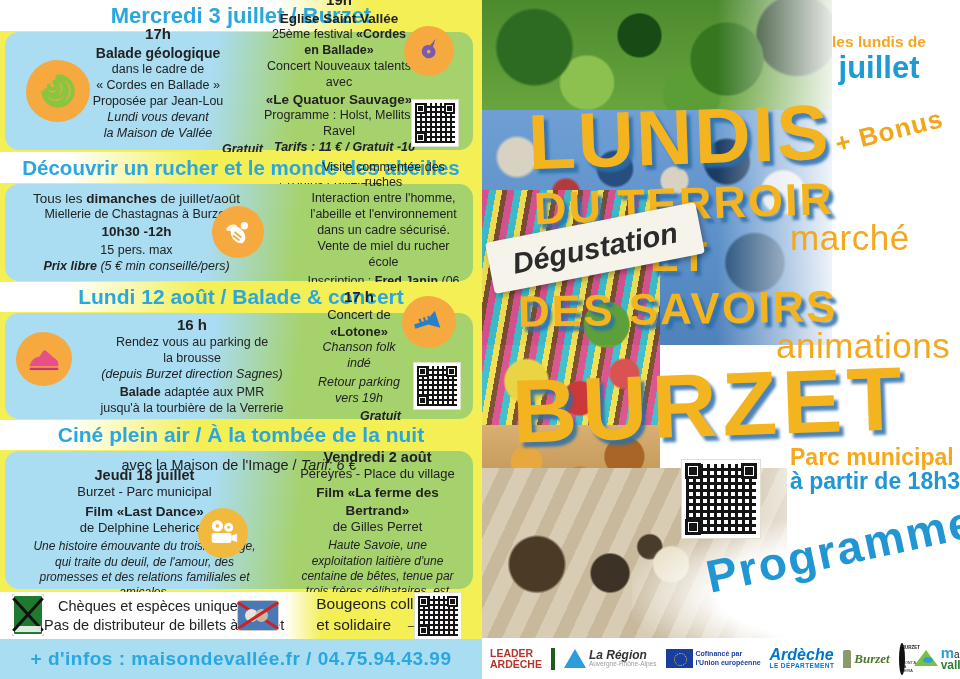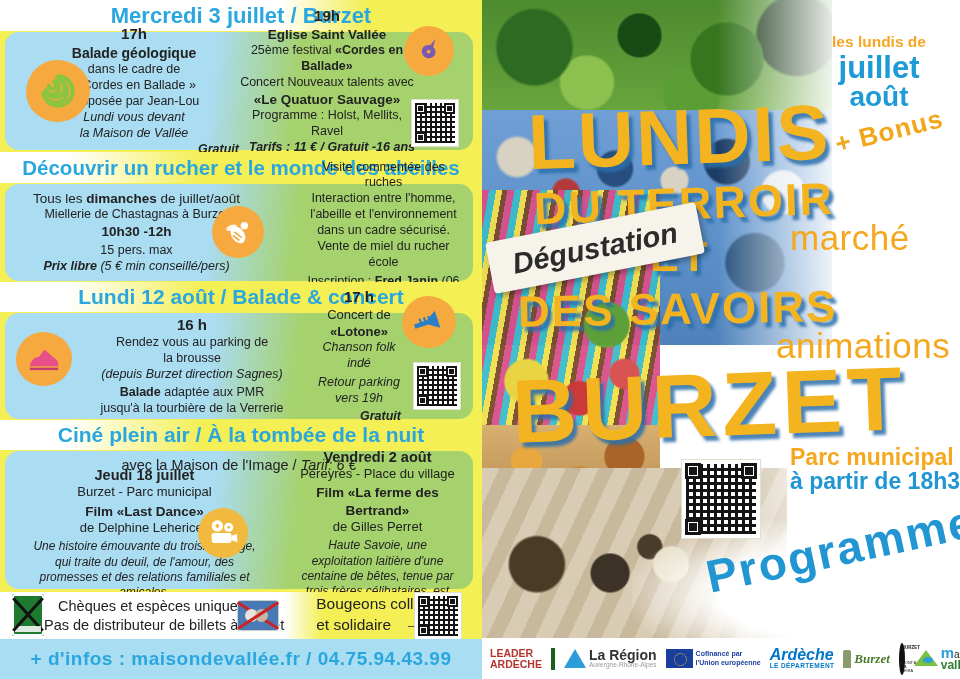--- a/index.html
+++ b/index.html
@@ -130,21 +130,21 @@
 
   
   .logos-strip{position:absolute;left:0;bottom:0;width:100%;height:41px;background:#fff;
       display:flex;align-items:center;gap:9px;padding:0 8px;box-sizing:border-box;}
   .logo{display:flex;align-items:center;gap:3px;white-space:nowrap;}
   .lg-leader{color:#b5342c;font-weight:bold;font-size:10.5px;line-height:1;text-align:left;}
   .lg-greensq{width:22px;height:22px;background:linear-gradient(135deg,#ffffff 45%,#2e7d32 46%);
       border:2px solid #1b5e20;box-sizing:border-box;}
   .lg-tri{width:0;height:0;border-left:11px solid transparent;border-right:11px solid transparent;
       border-bottom:19px solid #2d9cdb;position:relative;}
-  .lg-region-name{color:#333;font-weight:bold;font-size:14px;line-height:1;}
+  .lg-region-name{color:#333;font-weight:bold;font-size:12px;line-height:1;font-style:italic;}
   .lg-region-sub{color:#999;font-size:6.5px;line-height:1;}
   .lg-eu{width:27px;height:19px;background:#1a3e9e;position:relative;}
   .lg-eu::after{content:"";position:absolute;left:8px;top:4px;width:11px;height:11px;border-radius:50%;
       border:1.5px dotted #ffd617;}
   .lg-eutext{color:#1a3e9e;font-weight:bold;font-size:7px;line-height:1.15;}
   .lg-ardeche{color:#0077c8;font-weight:bold;font-style:italic;font-size:16px;line-height:.9;}
   .lg-ardeche small{font-size:6.5px;font-style:normal;display:block;letter-spacing:.4px;}
   .lg-tower{width:8px;height:18px;background:#8a9a6a;border-radius:2px 2px 0 0;}
   .lg-burzet{color:#4a7a2a;font-weight:bold;font-style:italic;font-size:13px;font-family:"Liberation Serif",serif;}
   .lg-badge{width:32px;height:32px;border-radius:50%;background:
@@ -166,21 +166,21 @@
 
 <div class="poster">
 
   <div class="left-panel">
 
     <div class="strip-head strip-grad1" style="top:0;height:31px;font-size:22px;">
       <span>Mercredi 3 juillet / Burzet</span>
     </div>
 
     <div class="event-row" style="top:32px;height:118px;">
-      <div class="event-col" style="width:210px;padding-left:24px;">
+      <div class="event-col" style="width:210px;padding-left:48px;">
         <span class="time">17h</span>
         <span class="ln b" style="font-size:14px;">Balade géologique</span>
         <span class="ln">dans le cadre de</span>
         <span class="ln">« Cordes en Ballade »</span>
         <span class="ln">Proposée par Jean-Lou</span>
         <span class="ln i">Lundi vous devant</span>
         <span class="ln i">la Maison de Vallée</span>
         <span class="ln bi">Gratuit</span>
       </div>
       <div class="event-col" style="flex:1;padding-right:58px;">
@@ -354,21 +354,20 @@
     <div class="ph ph-crowd"></div>
     <div class="ph ph-market"></div>
     <div class="ph ph-bread"></div>
     <div class="ph ph-band"></div>
     <div class="ph fade-right"></div>
     <div class="ph fade-bottom"></div>
 
     <div class="r-corner">
       <span class="small">les lundis de</span>
       <span class="month" style="font-size:31px;">juillet</span>
-      <span class="month" style="font-size:28px;">août</span>
     </div>
     <div class="bonus">+ Bonus</div>
 
     <div class="big-yellow" style="left:46px;top:92px;font-size:78px;transform:rotate(-2deg);">LUNDIS</div>
     <div class="big-yellow" style="left:52px;top:178px;font-size:45px;transform:rotate(-2deg);">DU TERROIR</div>
     <div class="big-yellow" style="left:168px;top:232px;font-size:43px;">ET</div>
     <div class="big-yellow" style="left:36px;top:284px;font-size:44px;transform:rotate(-1deg);">DES SAVOIRS</div>
     <div class="big-yellow" style="left:30px;top:354px;font-size:90px;letter-spacing:5px;transform:rotate(-2deg);">BURZET</div>
 
     <div class="banner-degu">

